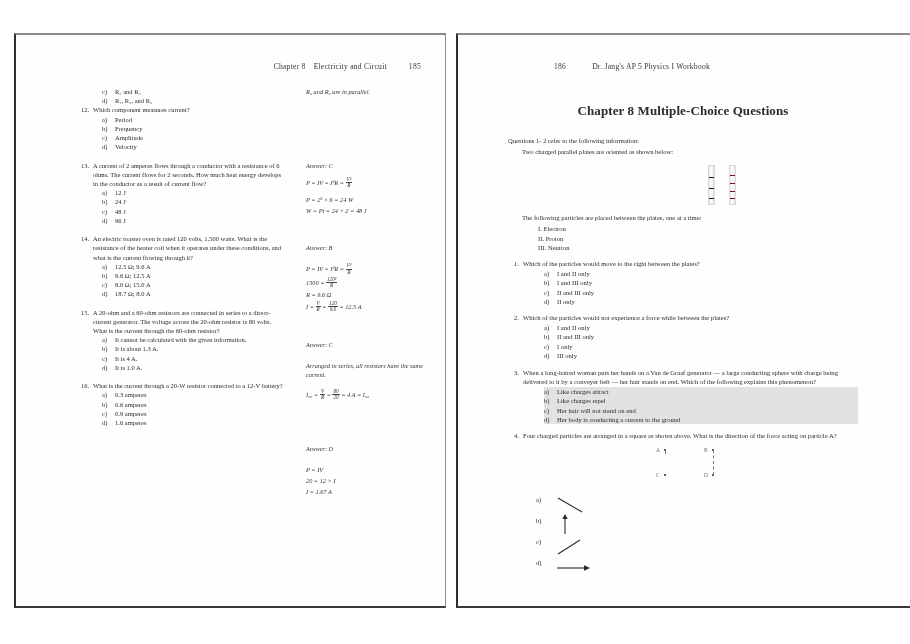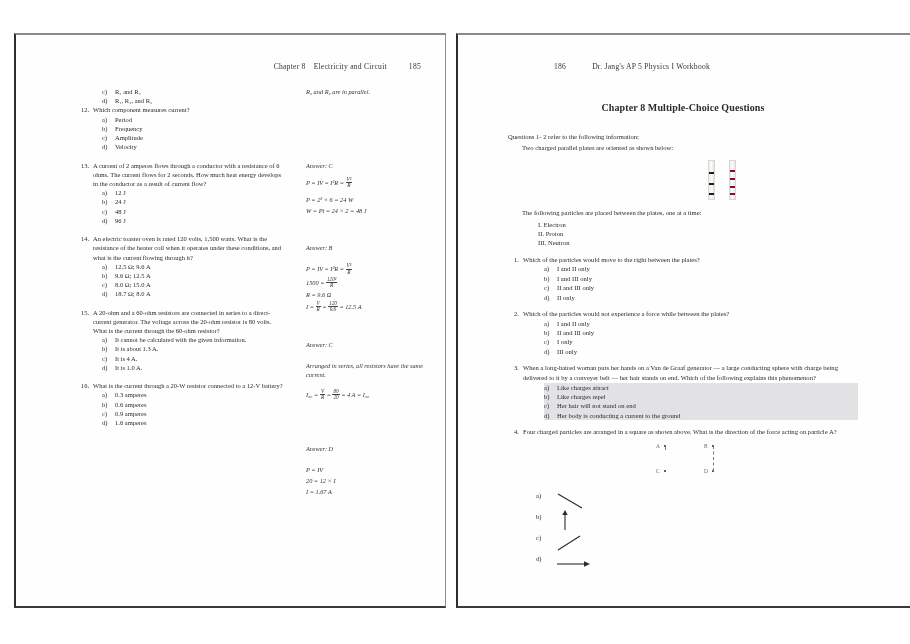--- a/index.html
+++ b/index.html
@@ -91,21 +91,21 @@
   .r-body {
     position: absolute;
     left: 50px; top: 52px; width: 350px;
     font-size: 6.6px;
     line-height: 1.48;
     color: #2b2b30;
   }
   .r-title {
     text-align: center;
     font-weight: bold;
-    font-size: 10px;
+    font-size: 13px;
     margin: 14px 0 16px 0;
     letter-spacing: 0.1px;
   }
   .r-lead { margin-bottom: 1px; }
   .r-sub  { margin-left: 14px; margin-bottom: 2px; }
   .r-romans { margin-left: 30px; }
   .r-romans div { line-height: 1.4; }
   .r-q { margin-top: 7px; }
   .r-opts { list-style: none; margin: 0; padding: 0 0 0 36px; }
   .r-opts li { display: flex; line-height: 1.42; }

